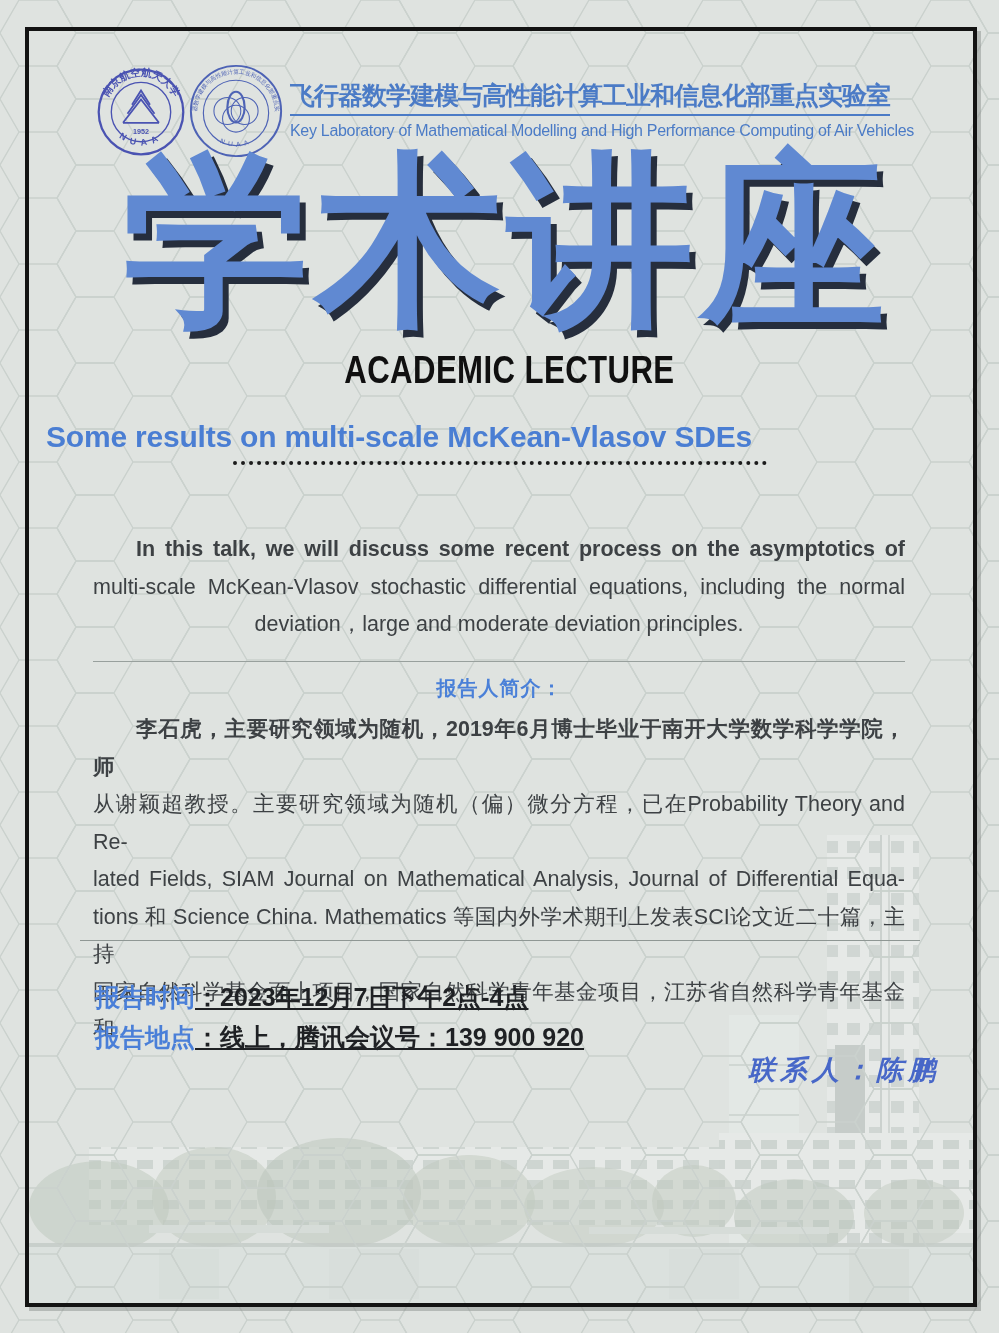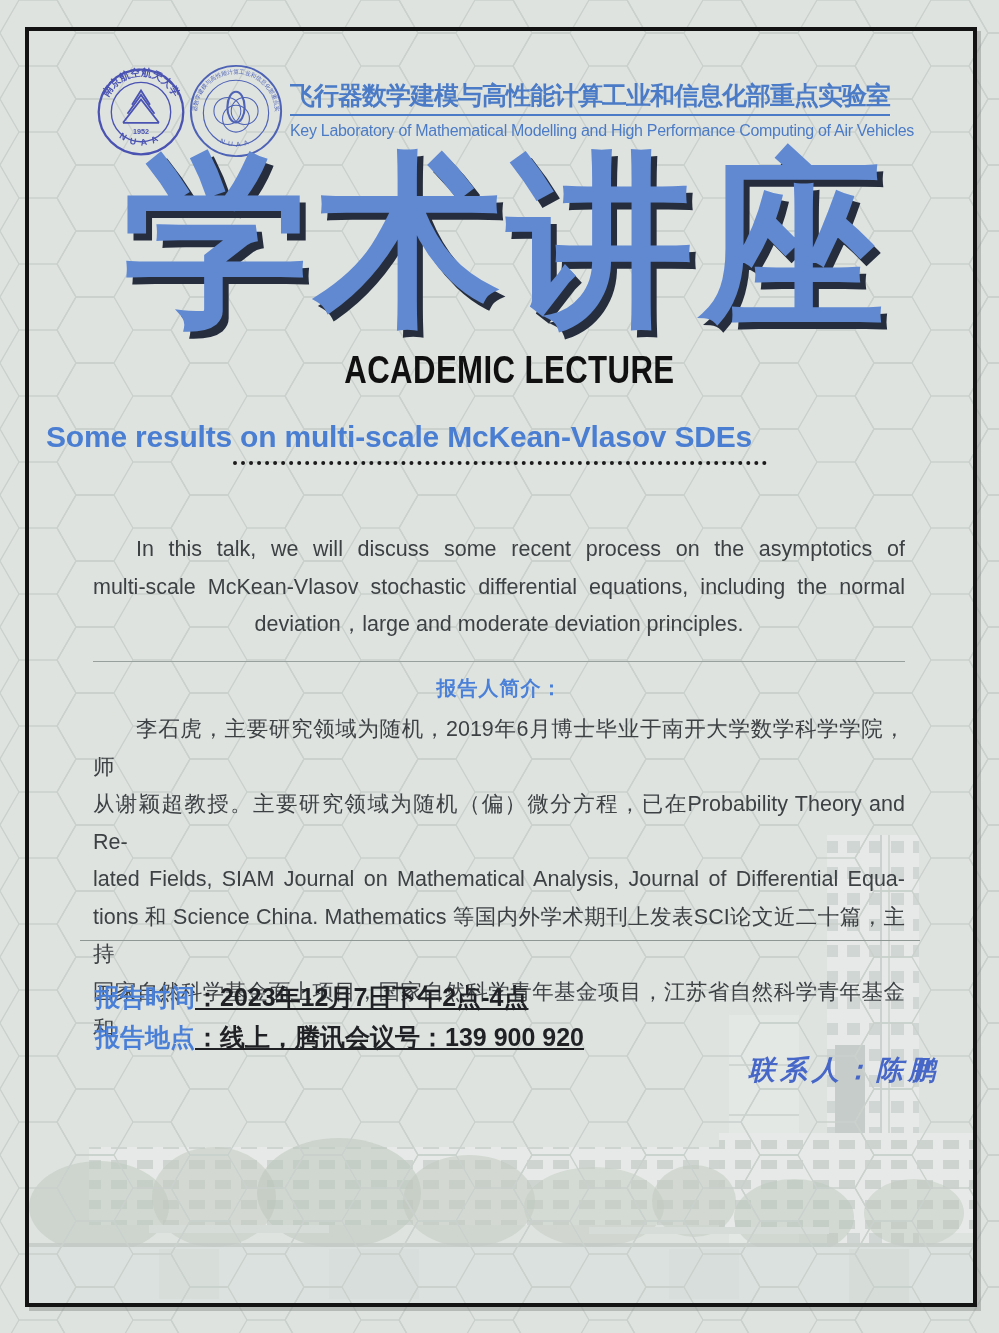--- a/index.html
+++ b/index.html
@@ -58,21 +58,21 @@
   .dotline{position:absolute;left:233px;top:461px;width:534px;height:0;border-top:4px dotted #1b1b1b;}
   .speaker{
     position:absolute;left:0;top:479px;width:999px;text-align:center;
     font-size:26px;font-weight:bold;color:#417ad8;letter-spacing:.5px;white-space:nowrap;
   }
 
   .textblock{position:absolute;left:93px;width:812px;color:#3d4144;font-size:21.5px;line-height:37.5px;}
   .abstract{top:531px;}
   .jline{text-align:justify;text-align-last:justify;}
   .lastline{text-align:center;}
-  .indent{text-indent:2em;}
+  .indent{text-indent:2em;font-weight:bold;}
 
   .div1{position:absolute;left:93px;top:661px;width:812px;height:0;border-top:1px solid #98a09d;}
   .bio-heading{
     position:absolute;left:0;top:675px;width:999px;text-align:center;
     font-size:20px;font-weight:bold;color:#4a80d8;letter-spacing:1px;
   }
   .bio{top:711px;}
   .div2{position:absolute;left:80px;top:940px;width:840px;height:0;border-top:1px solid #8f9794;}
 
   .detail-line{position:absolute;left:95px;font-size:25px;font-weight:bold;white-space:nowrap;}

